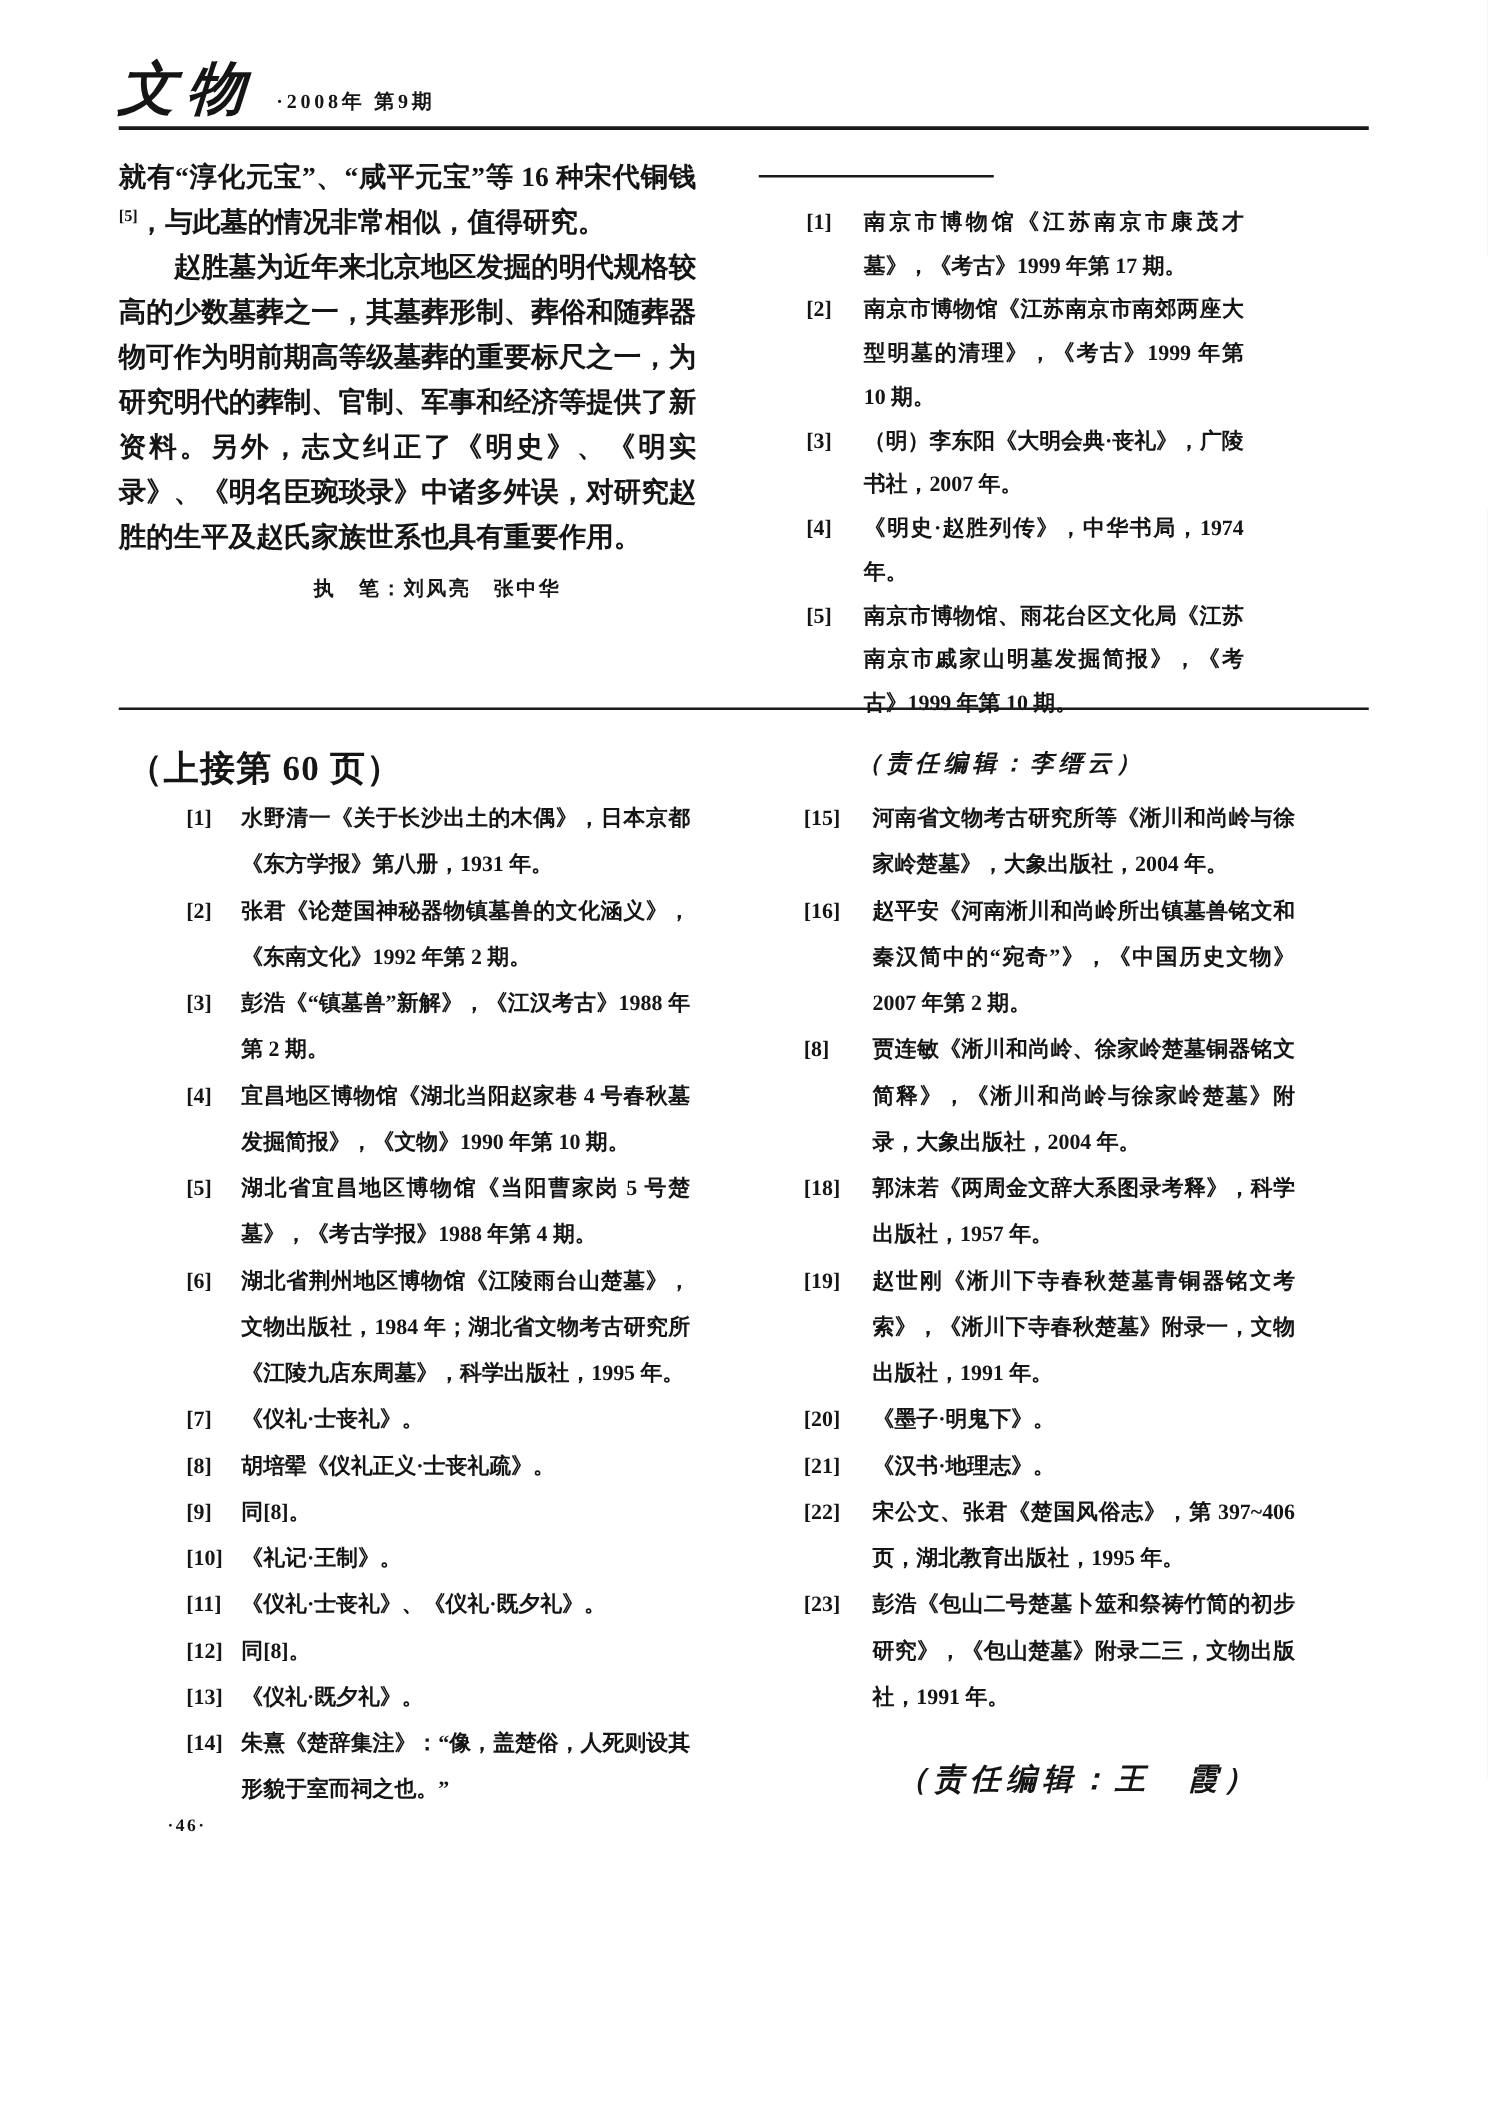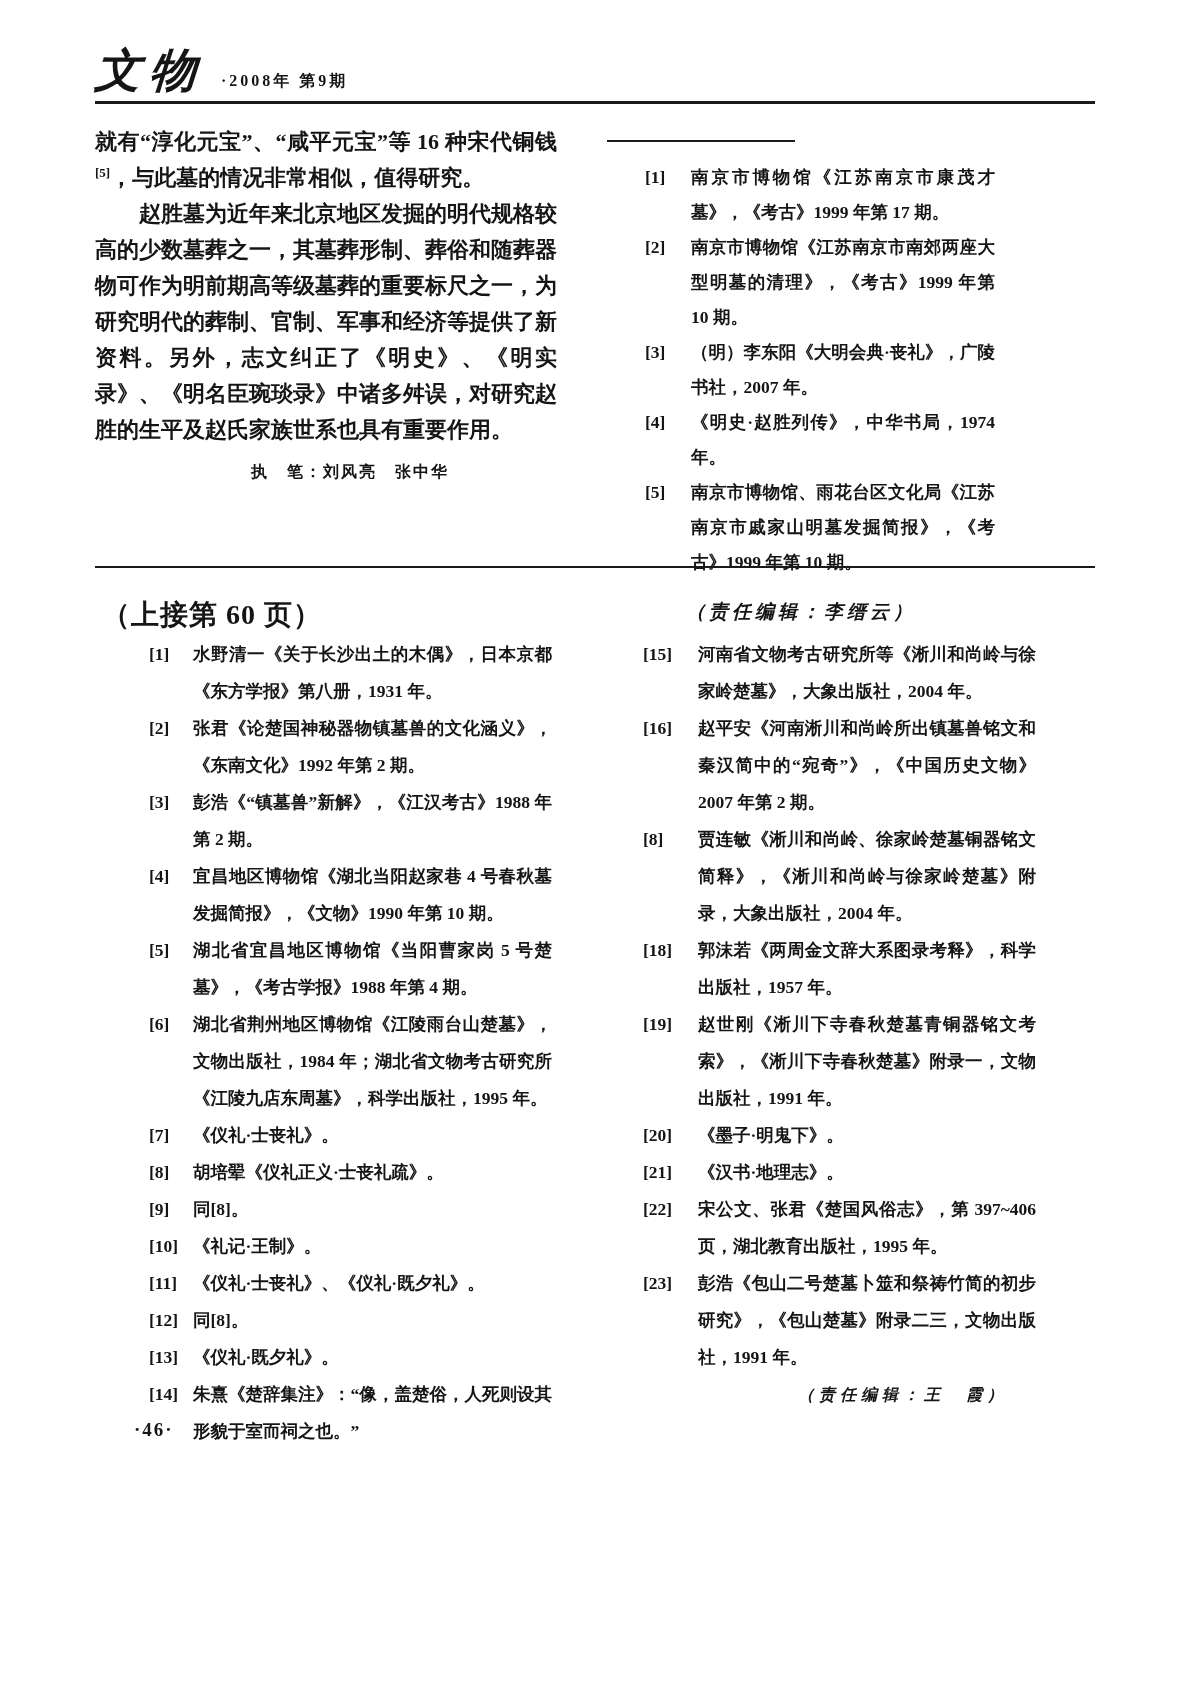--- a/index.html
+++ b/index.html
@@ -51,25 +51,25 @@
   .refs-left {
     position:absolute; left:149px; top:636px; width:403px;
     font-size:17.5px; line-height:37px; font-weight:600;
   }
   .refs-left .ref-num { flex:0 0 44px; }
   .refs-right {
     position:absolute; left:643px; top:636px; width:393px;
     font-size:17.5px; line-height:37px; font-weight:600;
   }
   .refs-right .ref-num { flex:0 0 55px; }
-  .editor-bottom { text-align:right; padding-right:28px;
-    font-weight:bold; font-style:italic; font-size:16px; letter-spacing:5px; }
-
-  
-  .page-number { position:absolute; left:134px; top:1419px; font-size:19px; font-weight:600; letter-spacing:2px; }
+  .editor-bottom { margin-top:30px; text-align:right; padding-right:28px;
+    font-weight:bold; font-style:italic; font-size:24px; letter-spacing:5px; }
+
+  
+  .page-number { position:absolute; left:134px; top:1454px; font-size:14px; font-weight:600; letter-spacing:2px; }
 </style>
 </head>
 <body>
 
 <div class="page">
 
   <div class="header">
     <span class="logo">文物</span>
     <span class="issue">·2008年 第9期</span>
   </div>

